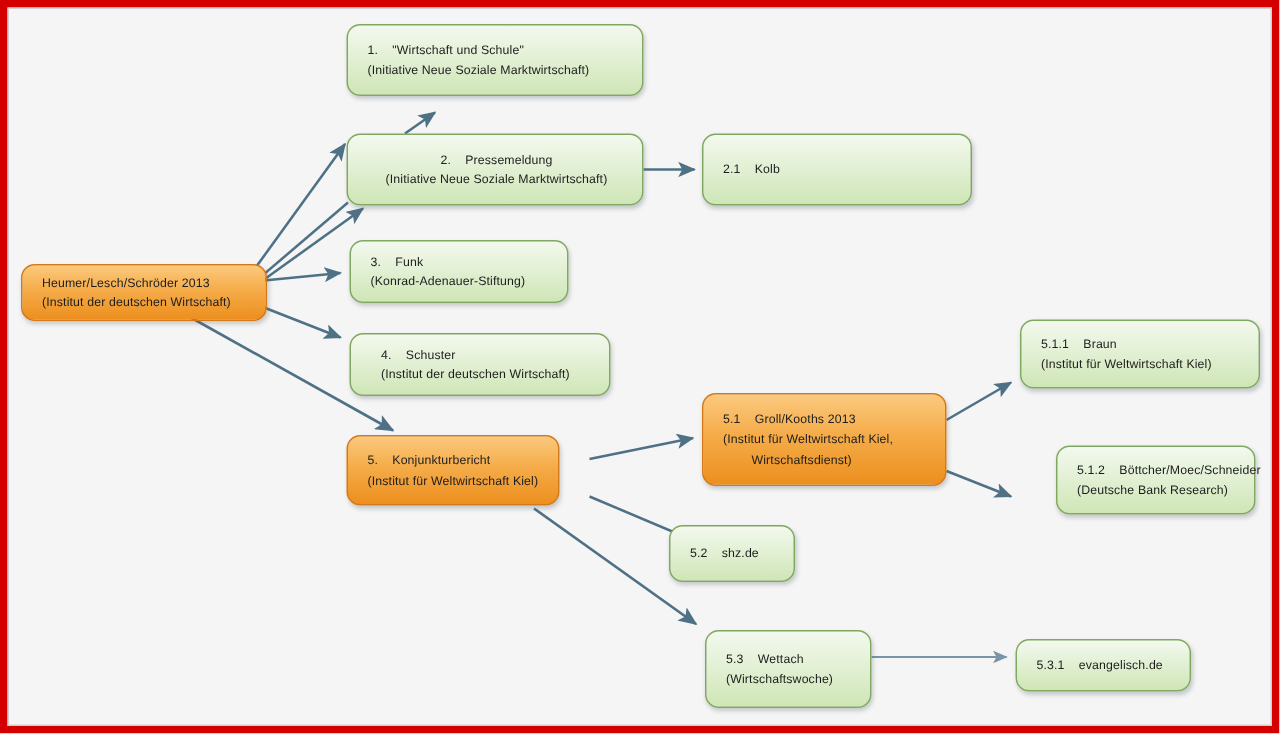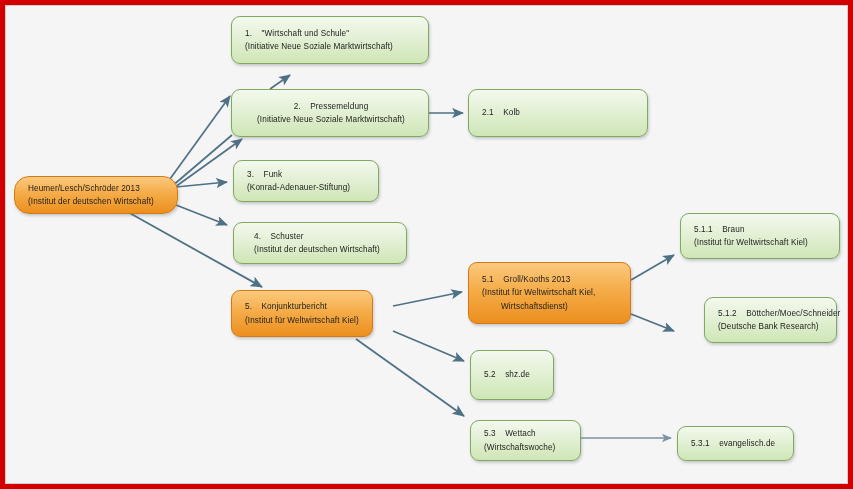--- a/index.html
+++ b/index.html
@@ -139,21 +139,21 @@
 
       <g>
         <path d="M 625,308 L 668,325" stroke="#4f7186" stroke-width="1.7" fill="none" marker-end="url(#ah)"></path>
       </g>
 
       <g>
         <path d="M 575,432 L 665,432" stroke="#7b93a6" stroke-width="1.4" fill="none" marker-end="url(#ah-thin)"></path>
       </g>
     </svg>
 
-    <div class="node node-orange" style="left:8px; top:170px; width:164px; height:38px;border-radius:15px;">
+    <div class="node node-orange" style="left:8px; top:170px; width:164px; height:38px;">
       <span class="t1">Heumer/Lesch/Schröder 2013</span>
       <span class="t2">(Institut der deutschen Wirtschaft)</span>
     </div>
 
     <div class="node node-green" style="left:225px; top:10px; width:198px; height:48px;">
       <span class="t1">1.    "Wirtschaft und Schule"</span>
       <span class="t2">(Initiative Neue Soziale Marktwirtschaft)</span>
     </div>
 
     <div class="node node-green" style="left:225px; top:83px; width:198px; height:48px;align-items:center;">
@@ -189,25 +189,25 @@
     <div class="node node-green" style="left:674px; top:207px; width:160px; height:46px;">
       <span class="t1">5.1.1    Braun</span>
       <span class="t2">(Institut für Weltwirtschaft Kiel)</span>
     </div>
 
     <div class="node node-green" style="left:674px; top:291px; width:133px; height:46px;margin-left:24px;">
       <span class="t1">5.1.2    Böttcher/Moec/Schneider</span>
       <span class="t2">(Deutsche Bank Research)</span>
     </div>
 
-    <div class="node node-green" style="left:464px; top:344px; width:84px; height:50px;">
+    <div class="node node-green" style="left:440px; top:344px; width:84px; height:38px;">
       <span class="t1">5.2    shz.de</span>
     </div>
 
-    <div class="node node-green" style="left:464px; top:414px; width:111px; height:41px;">
+    <div class="node node-green" style="left:464px; top:414px; width:111px; height:52px;">
       <span class="t1">5.3    Wettach</span>
       <span class="t2">(Wirtschaftswoche)</span>
     </div>
 
     <div class="node node-green" style="left:671px; top:420px; width:117px; height:35px;">
       <span class="t1">5.3.1    evangelisch.de</span>
     </div>
 
   </div>
 </div>

